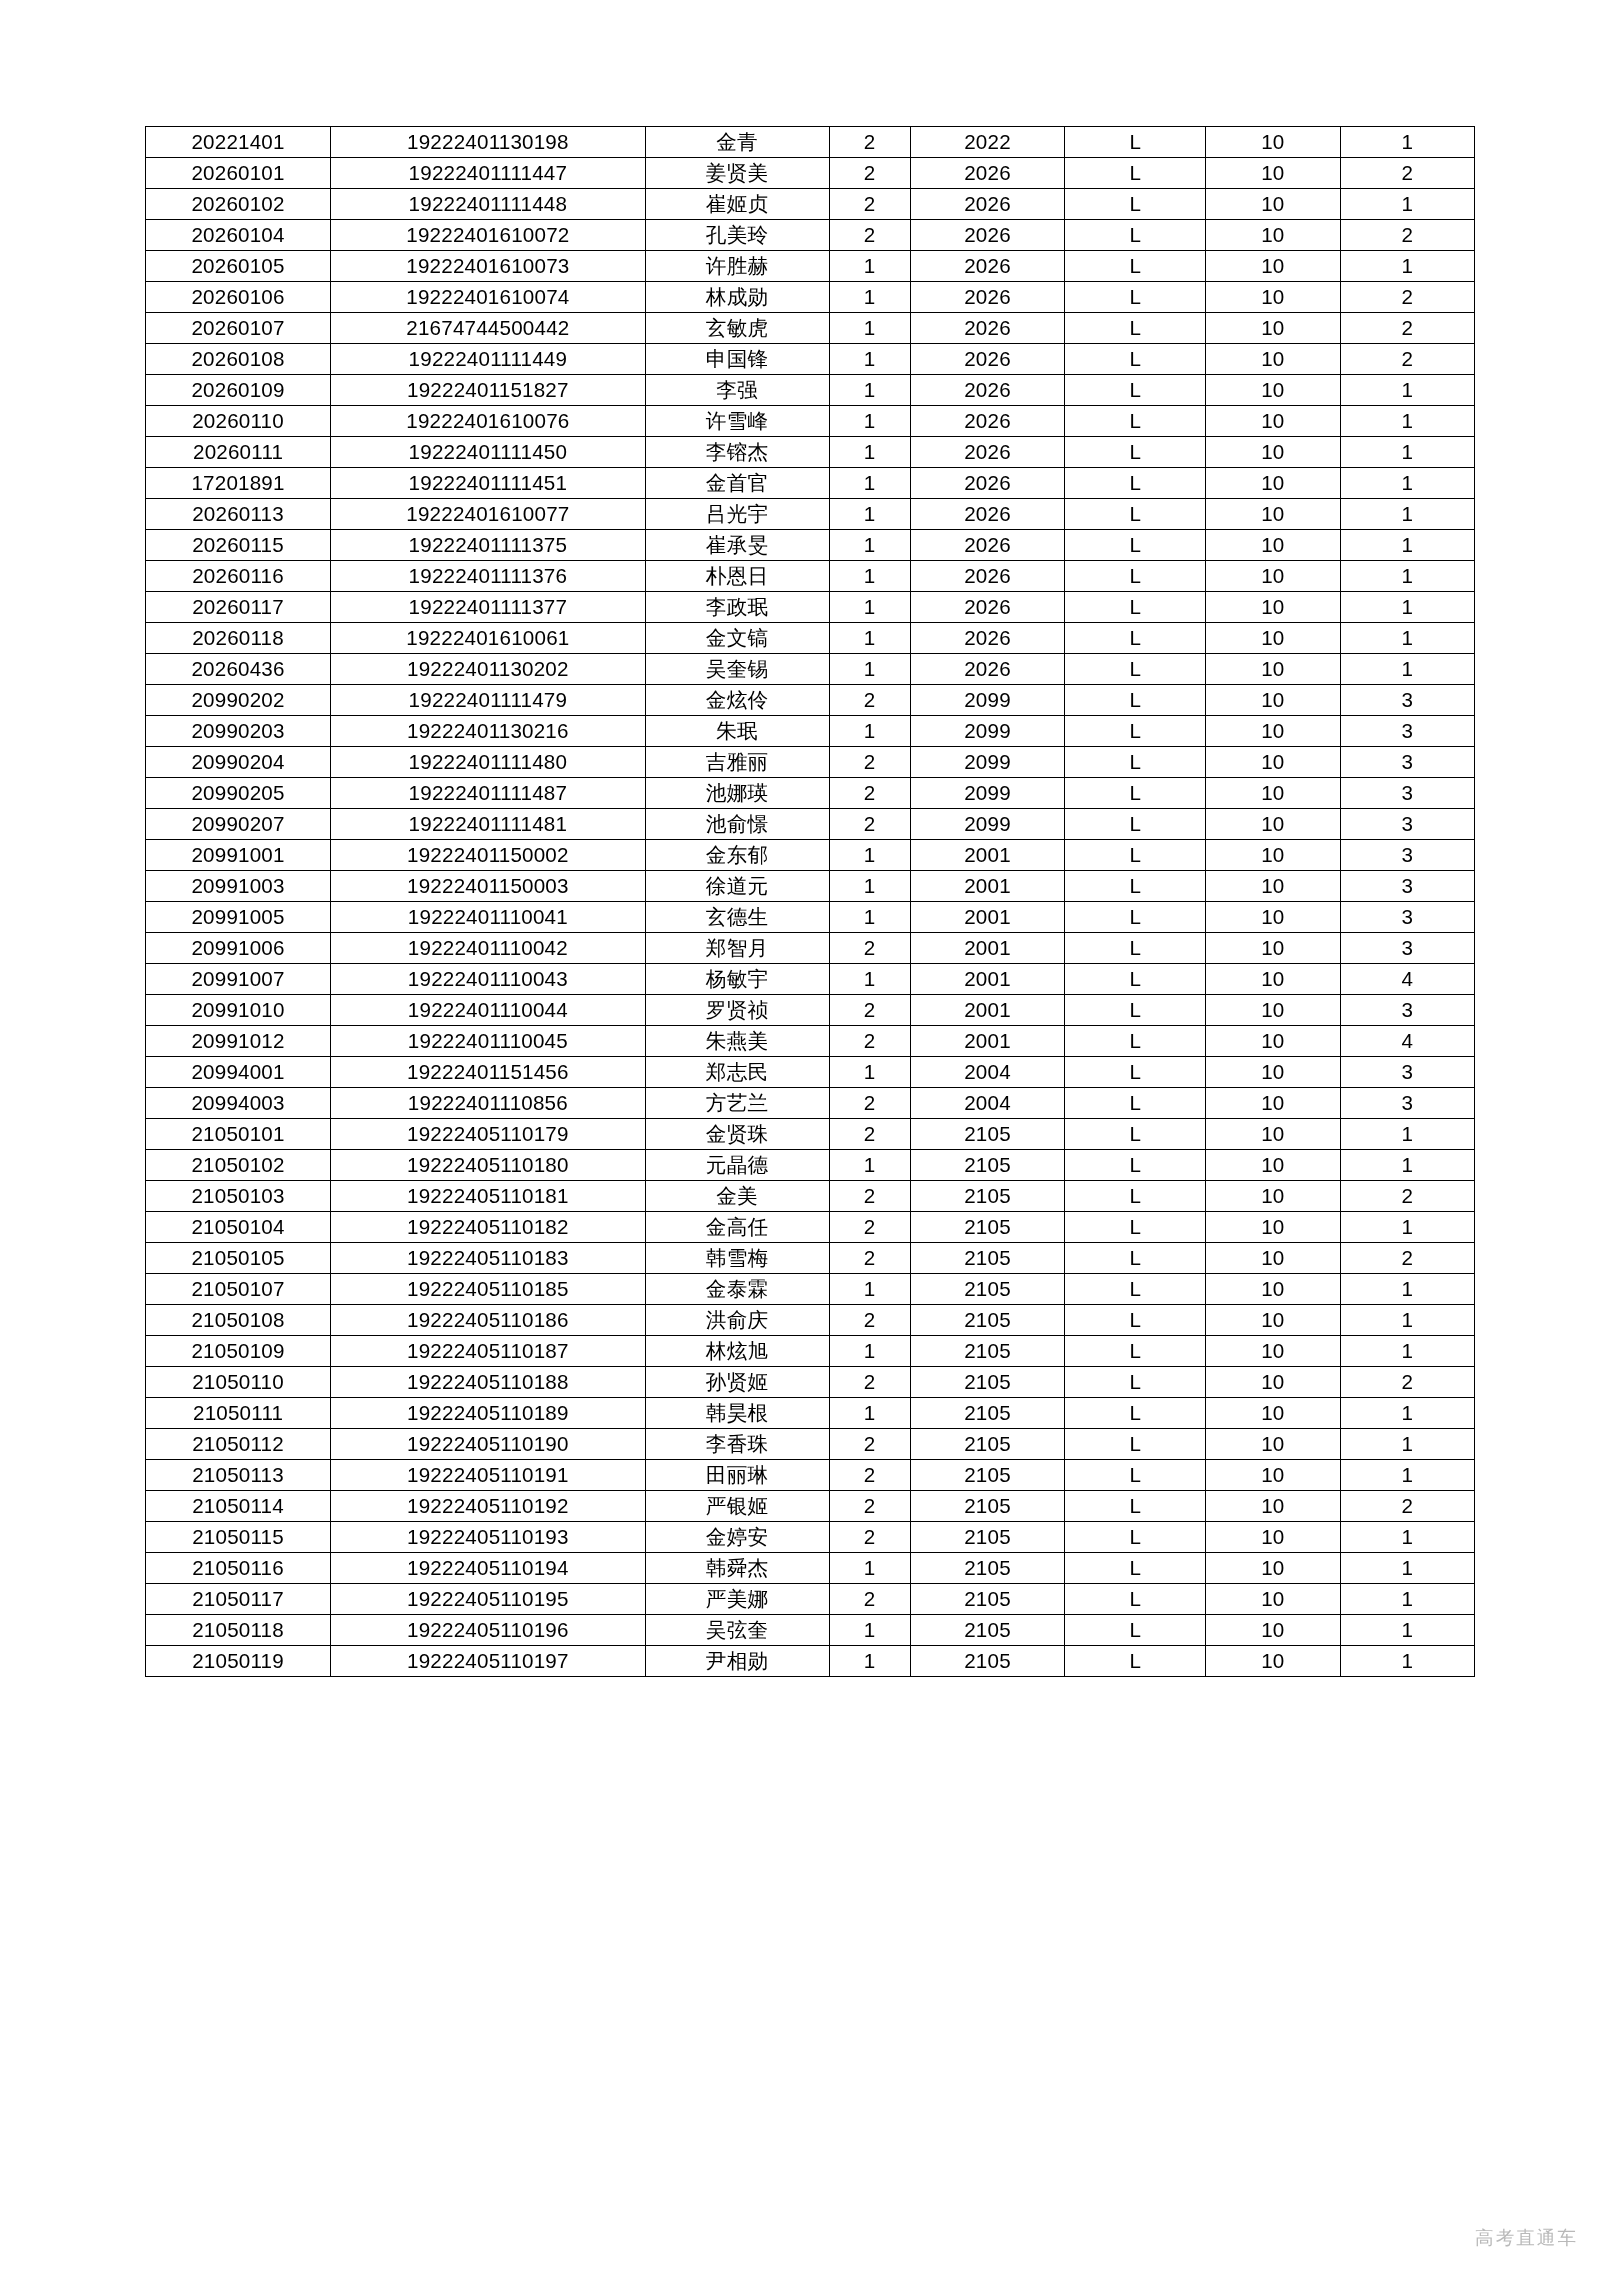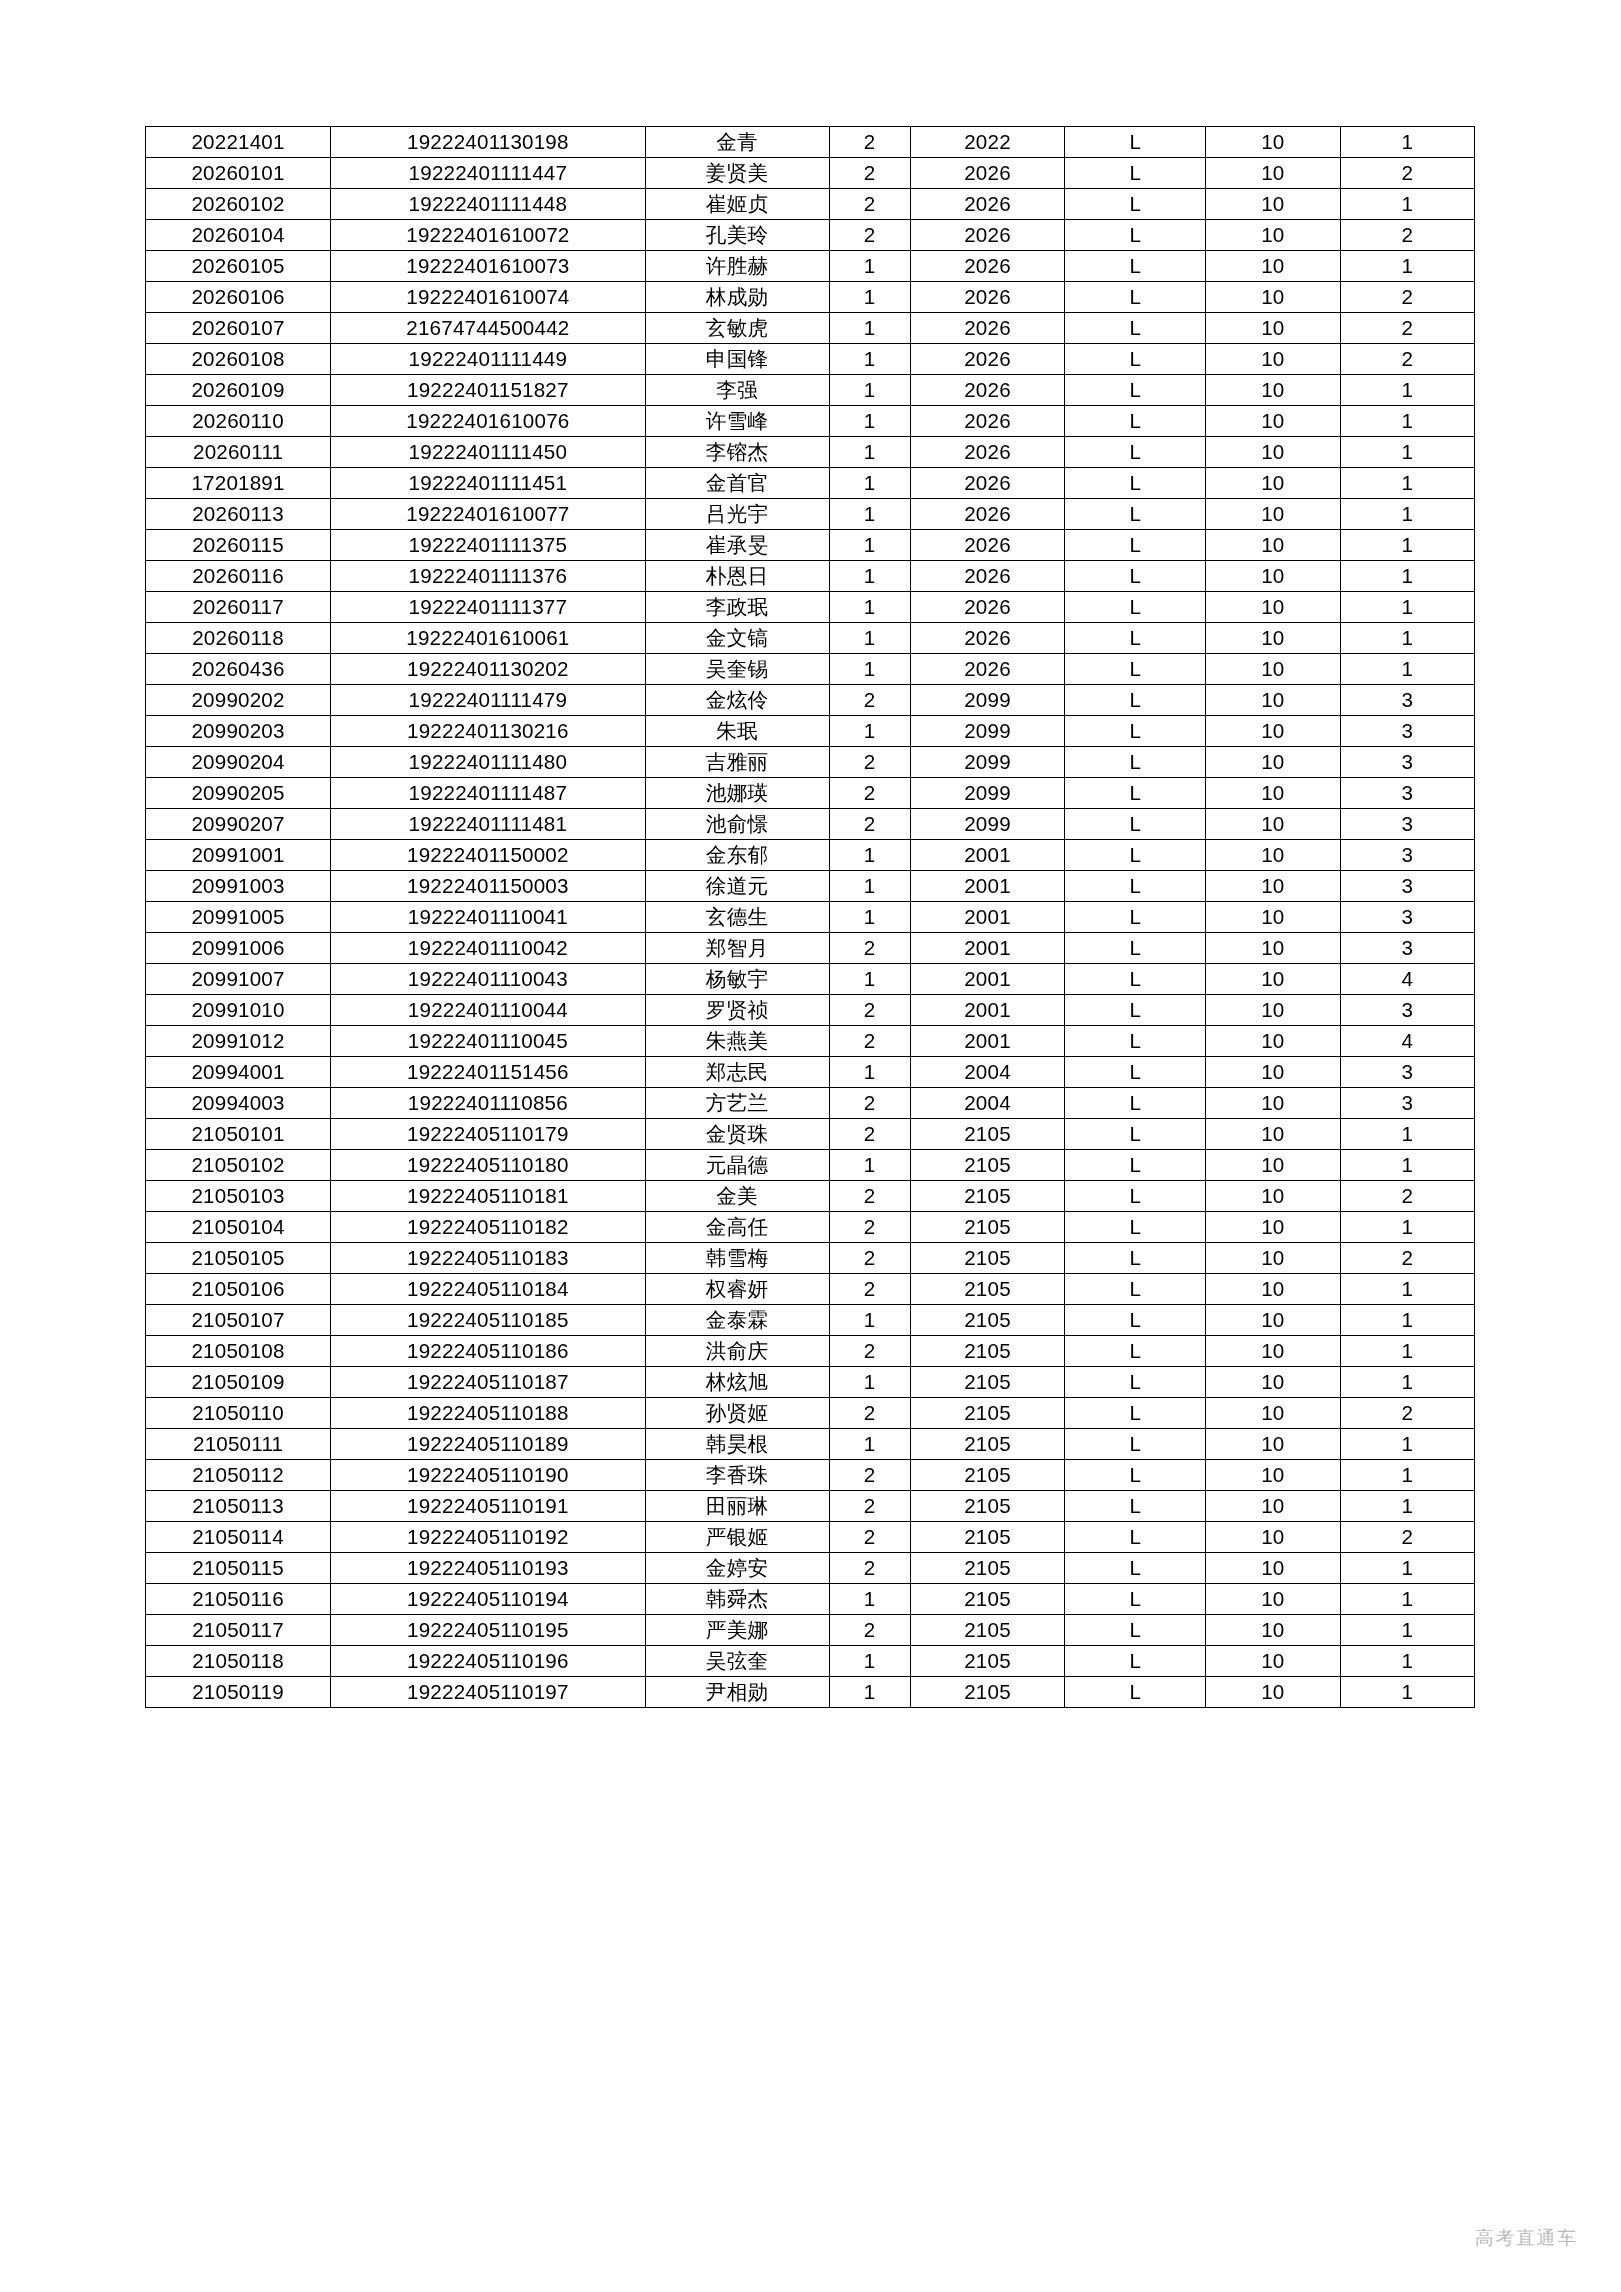--- a/index.html
+++ b/index.html
@@ -472,30 +472,20 @@
             <td class="cell-code">21050105</td>
             <td class="cell-exam">19222405110183</td>
             <td class="cell-name">韩雪梅</td>
             <td class="cell-gender">2</td>
             <td class="cell-year">2105</td>
             <td class="cell-letter">L</td>
             <td class="cell-ten">10</td>
             <td class="cell-rank">2</td>
           </tr>
           <tr>
-            <td class="cell-code">21050106</td>
-            <td class="cell-exam">19222405110184</td>
-            <td class="cell-name">权睿妍</td>
-            <td class="cell-gender">2</td>
-            <td class="cell-year">2105</td>
-            <td class="cell-letter">L</td>
-            <td class="cell-ten">10</td>
-            <td class="cell-rank">1</td>
-          </tr>
-          <tr>
             <td class="cell-code">21050107</td>
             <td class="cell-exam">19222405110185</td>
             <td class="cell-name">金泰霖</td>
             <td class="cell-gender">1</td>
             <td class="cell-year">2105</td>
             <td class="cell-letter">L</td>
             <td class="cell-ten">10</td>
             <td class="cell-rank">1</td>
           </tr>
           <tr>

